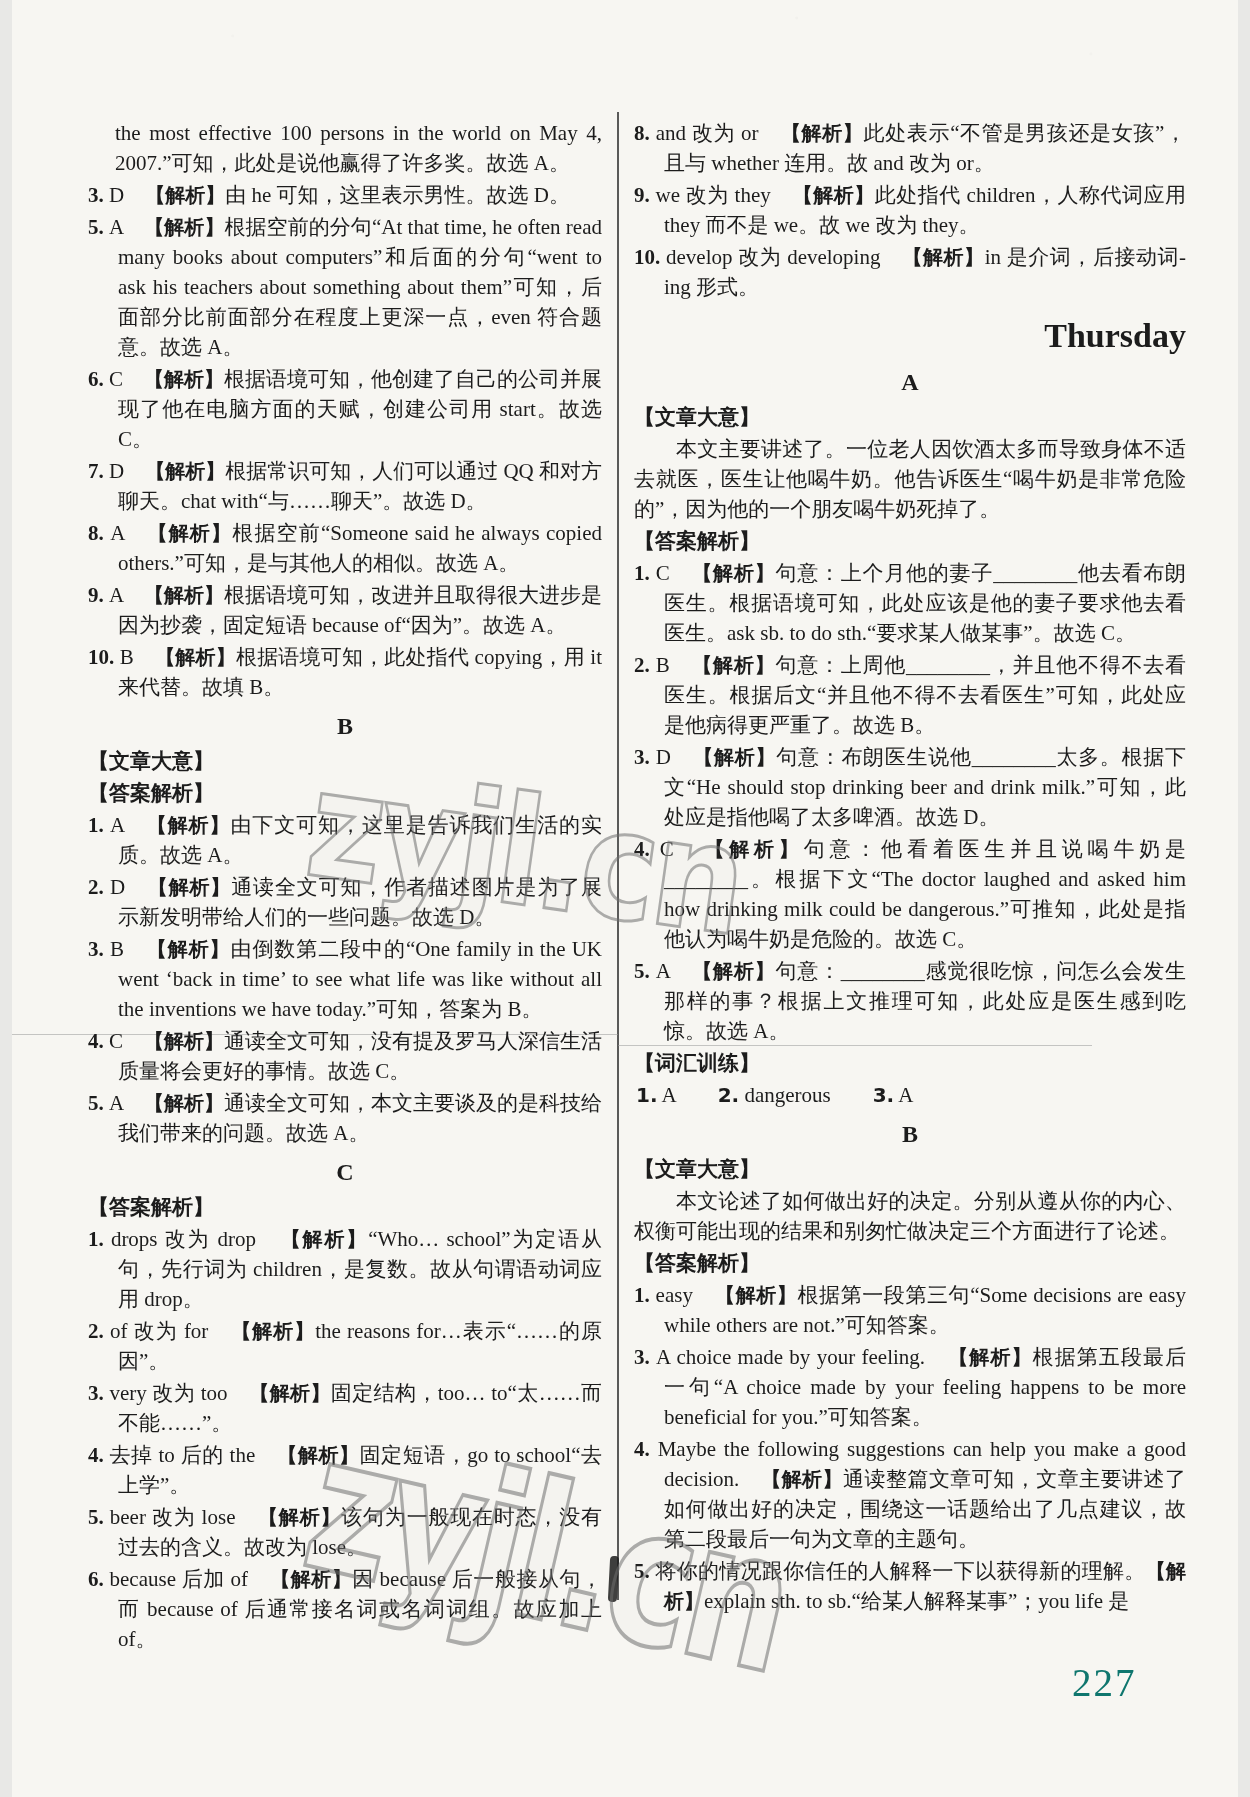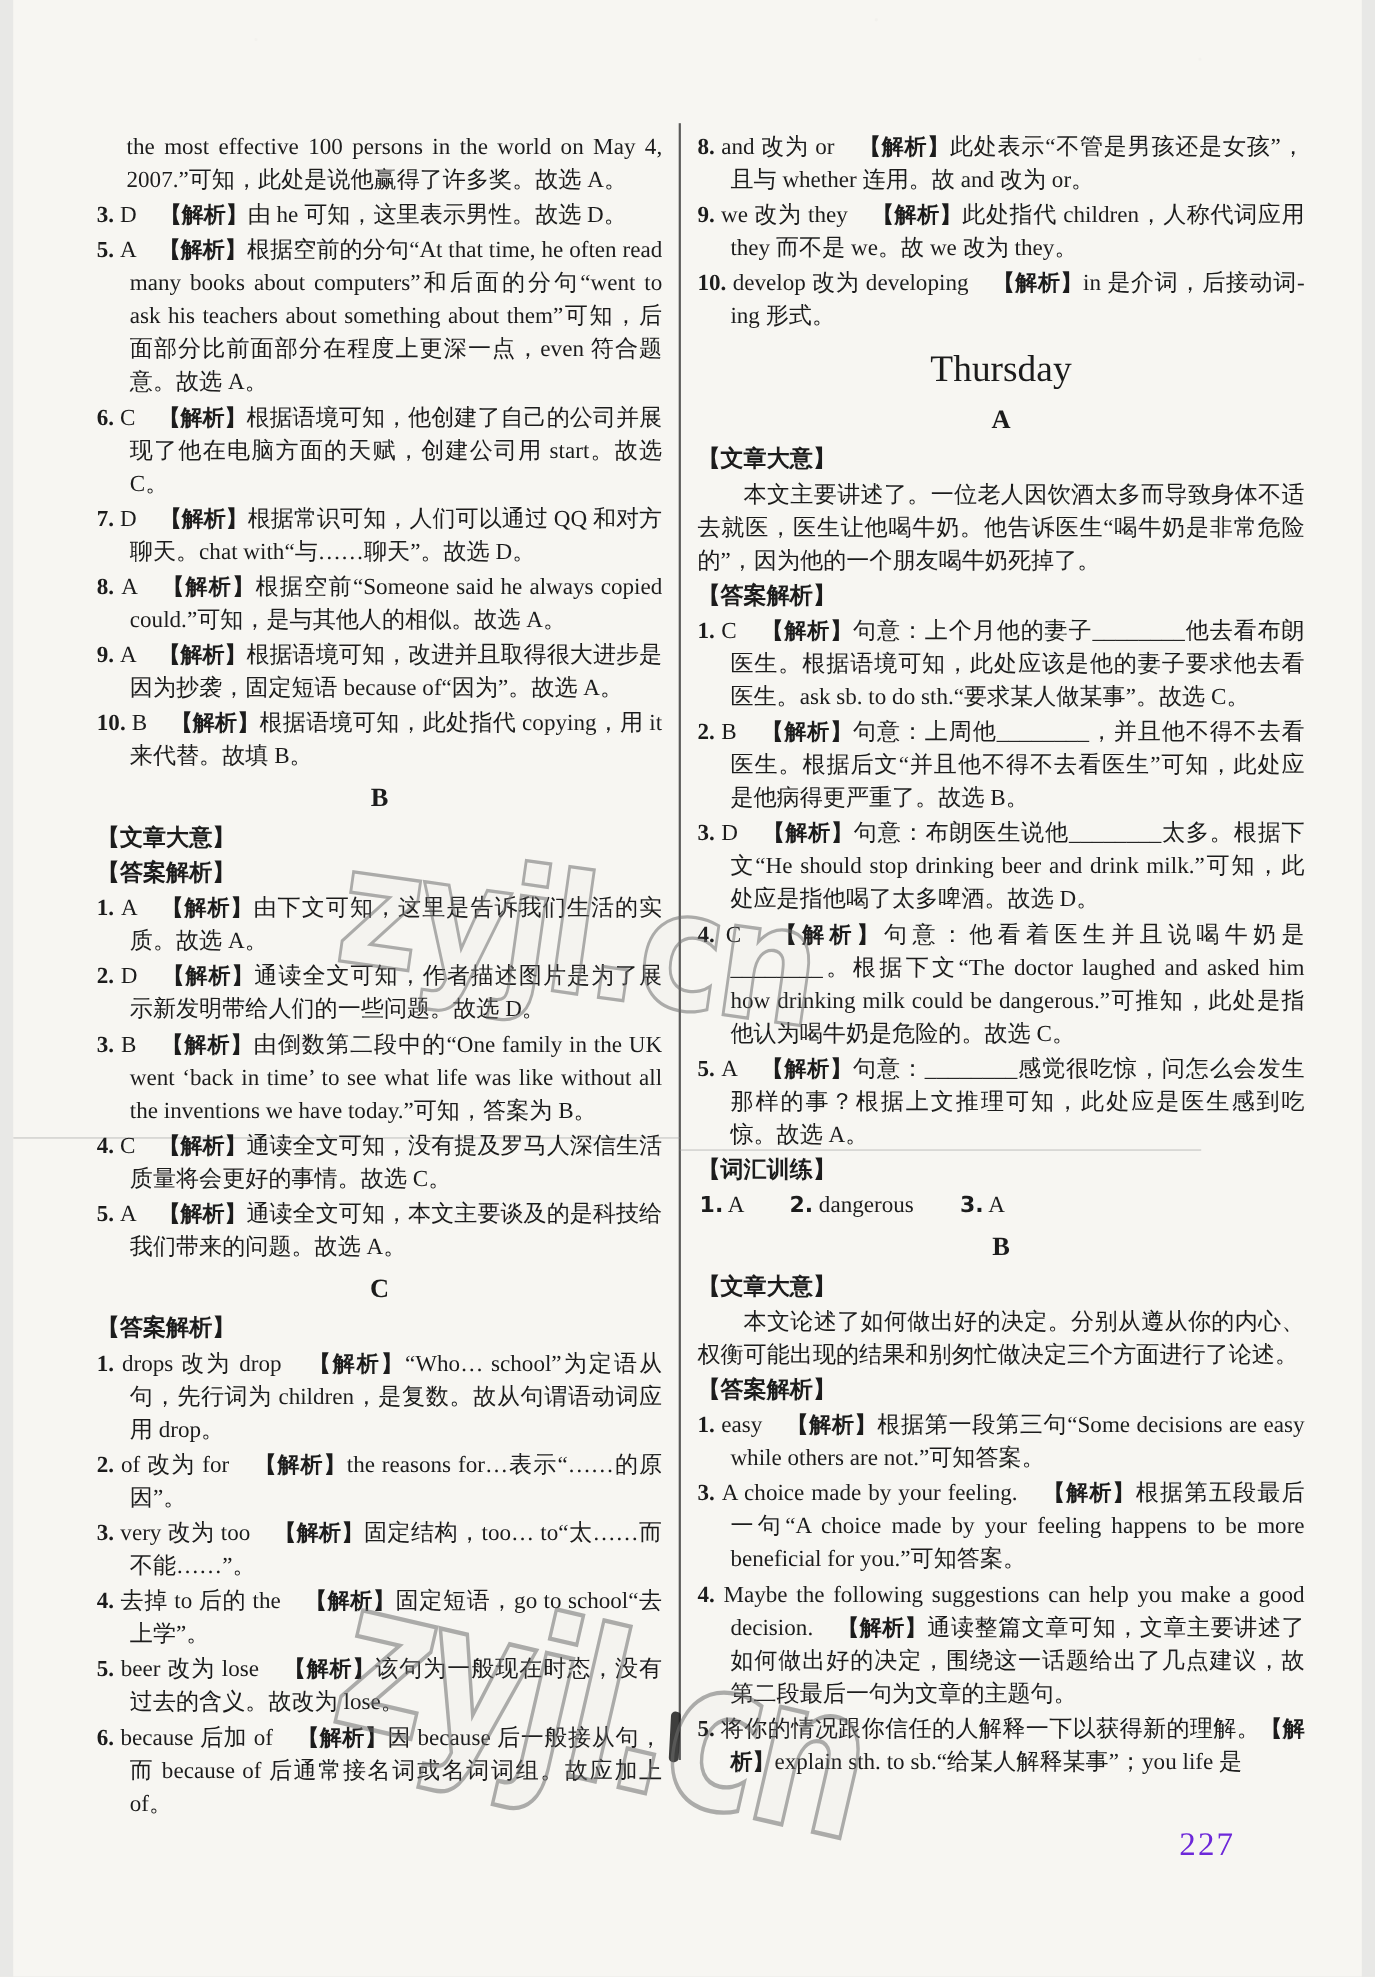--- a/index.html
+++ b/index.html
@@ -26,58 +26,58 @@
   .col-right{left:622px;width:552px;}
 
   .blk{margin:0 0 2px 0;}
   .item{padding-left:30px;text-indent:-30px;}
   .cont{padding-left:27px;}
   .num{font-weight:bold;}
   .b{font-weight:bold;font-family:"DejaVu Sans","Liberation Sans",sans-serif;font-size:20px;}
   .i{font-style:italic;}
   .bracket{font-weight:bold;font-family:"DejaVu Sans","Liberation Sans",sans-serif;font-size:21px;margin:2px 0;}
   .center-letter{text-align:center;font-weight:bold;font-size:24px;margin:9px 0 5px 0;}
-  .day-title{text-align:center;font-weight:normal;font-size:34px;line-height:44px;margin:12px 0 2px 0;}
+  .day-title{text-align:right;font-weight:bold;font-size:34px;line-height:44px;margin:12px 0 2px 0;}
   .answers-row{padding-left:2px;}
   .para{text-indent:2em;}
 
   .divider{position:absolute;left:605px;top:112px;width:2px;height:1488px;background:#2e2e2e;opacity:.78;}
   .divider-tick{position:absolute;left:597px;top:1556px;width:9px;height:46px;background:#1d1d1d;border-radius:4px;transform:rotate(3deg);opacity:.85;}
   .scanline{position:absolute;height:1px;background:#9a9a9a;opacity:.55;}
   #scan1{left:0;top:1034px;width:606px;}
   #scan2{left:606px;top:1045px;width:474px;}
 
   .wm{
     position:absolute;white-space:nowrap;pointer-events:none;
     font-family:"DejaVu Sans","Liberation Sans",sans-serif;font-weight:bold;
     color:rgba(130,130,130,.05);
     -webkit-text-stroke:3px #6e6e6e;
     opacity:.55;
   }
   #wm1{left:310px;top:736px;font-size:150px;letter-spacing:-5px;transform:rotate(8deg) scaleX(.86);transform-origin:left top;}
   #wm2{left:326px;top:1392px;font-size:190px;letter-spacing:-7px;-webkit-text-stroke-width:4px;transform:rotate(13deg) scaleX(.76);transform-origin:left top;}
 
-  .page-number{position:absolute;left:1060px;top:1660px;font-size:30px;letter-spacing:2px;color:#6d28d9;}
+  .page-number{position:absolute;left:1060px;top:1660px;font-size:39px;letter-spacing:2px;color:#0f766e;}
 </style>
 </head>
 <body>
 
 <div class="page">
   <div class="divider"></div>
   <div class="divider-tick"></div>
   <div class="scanline" id="scan1"></div>
   <div class="scanline" id="scan2"></div>
 
   <div class="col col-left" id="col-left">
       <div class="blk cont"><span class="r">the most effective 100 persons in the world on May 4, 2007.”可知，此处是说他赢得了许多奖。故选 A。</span></div>
       <div class="blk item"><span class="num">3. </span><span class="r">D　</span><span class="b">【解析】</span><span class="r">由 he 可知，这里表示男性。故选 D。</span></div>
       <div class="blk item"><span class="num">5. </span><span class="r">A　</span><span class="b">【解析】</span><span class="r">根据空前的分句“At that time, he often read many books about computers”和后面的分句“went to ask his teachers about something about them”可知，后面部分比前面部分在程度上更深一点，even 符合题意。故选 A。</span></div>
       <div class="blk item"><span class="num">6. </span><span class="r">C　</span><span class="b">【解析】</span><span class="r">根据语境可知，他创建了自己的公司并展现了他在电脑方面的天赋，创建公司用 start。故选 C。</span></div>
       <div class="blk item"><span class="num">7. </span><span class="r">D　</span><span class="b">【解析】</span><span class="r">根据常识可知，人们可以通过 QQ 和对方聊天。chat with“与……聊天”。故选 D。</span></div>
-      <div class="blk item"><span class="num">8. </span><span class="r">A　</span><span class="b">【解析】</span><span class="r">根据空前“Someone said he always copied could.”可知，是与其他人的相似。故选 A。</span></div>
+      <div class="blk item"><span class="num">8. </span><span class="r">A　</span><span class="b">【解析】</span><span class="r">根据空前“Someone said he always copied others.”可知，是与其他人的相似。故选 A。</span></div>
       <div class="blk item"><span class="num">9. </span><span class="r">A　</span><span class="b">【解析】</span><span class="r">根据语境可知，改进并且取得很大进步是因为抄袭，固定短语 because of“因为”。故选 A。</span></div>
       <div class="blk item"><span class="num">10. </span><span class="r">B　</span><span class="b">【解析】</span><span class="r">根据语境可知，此处指代 copying，用 it 来代替。故填 B。</span></div>
       <div class="blk center-letter">B</div>
       <div class="blk bracket">【文章大意】</div>
       <div class="blk bracket">【答案解析】</div>
       <div class="blk item"><span class="num">1. </span><span class="r">A　</span><span class="b">【解析】</span><span class="r">由下文可知，这里是告诉我们生活的实质。故选 A。</span></div>
       <div class="blk item"><span class="num">2. </span><span class="r">D　</span><span class="b">【解析】</span><span class="r">通读全文可知，作者描述图片是为了展示新发明带给人们的一些问题。故选 D。</span></div>
       <div class="blk item"><span class="num">3. </span><span class="r">B　</span><span class="b">【解析】</span><span class="r">由倒数第二段中的“One family in the UK went ‘back in time’ to see what life was like without all the inventions we have today.”可知，答案为 B。</span></div>
       <div class="blk item"><span class="num">4. </span><span class="r">C　</span><span class="b">【解析】</span><span class="r">通读全文可知，没有提及罗马人深信生活质量将会更好的事情。故选 C。</span></div>
       <div class="blk item"><span class="num">5. </span><span class="r">A　</span><span class="b">【解析】</span><span class="r">通读全文可知，本文主要谈及的是科技给我们带来的问题。故选 A。</span></div>

